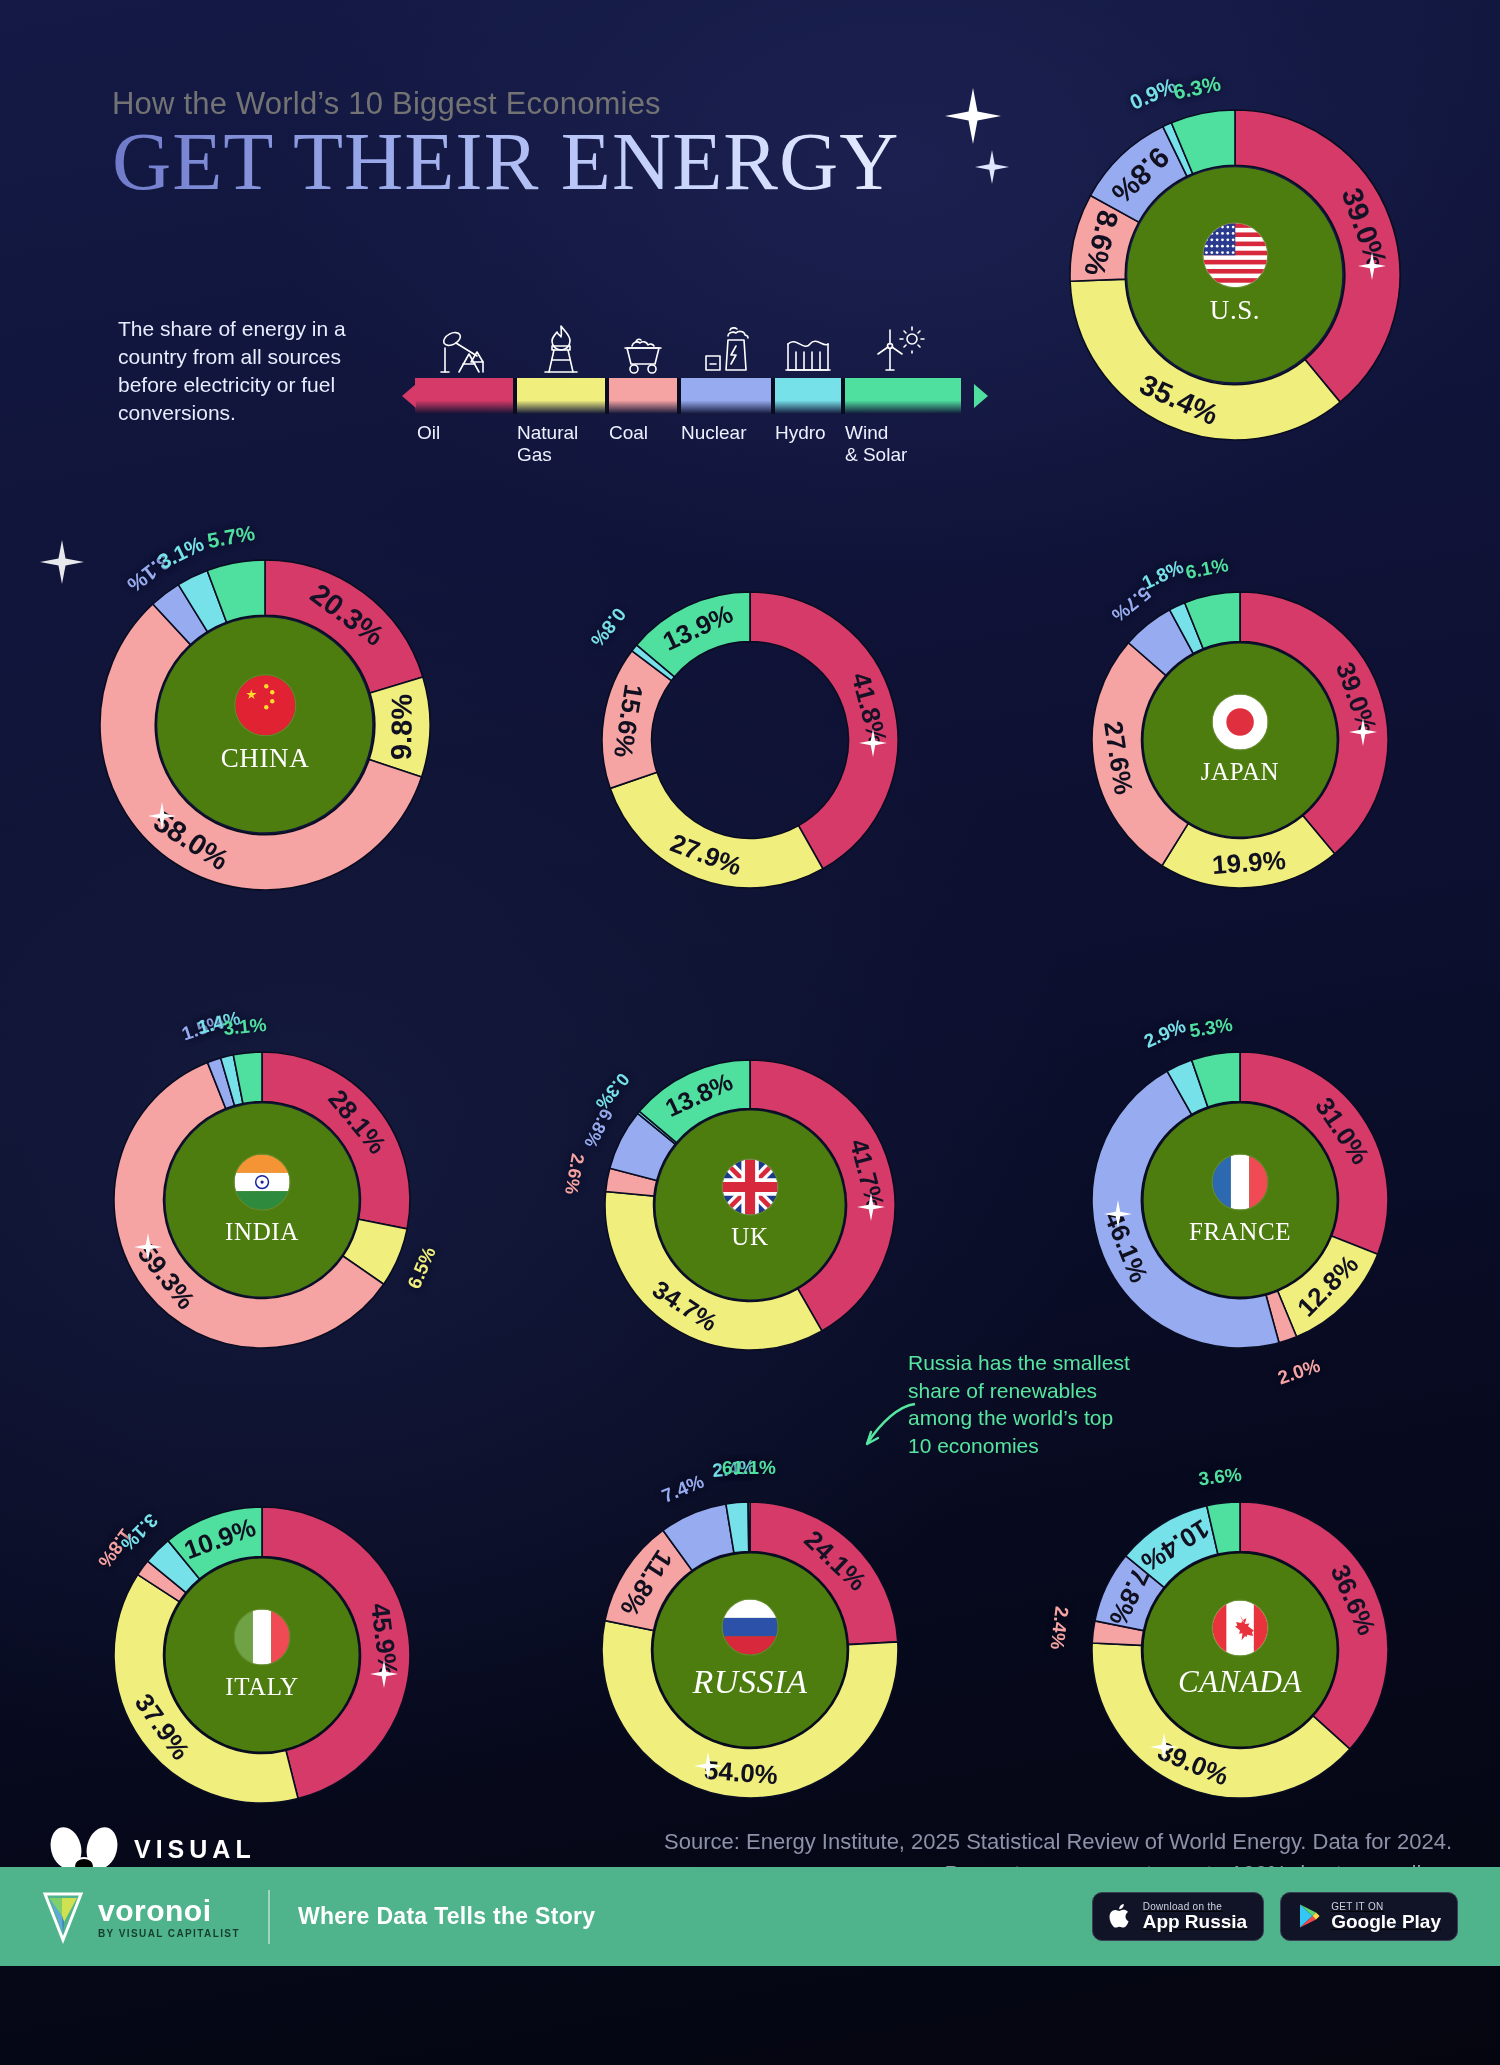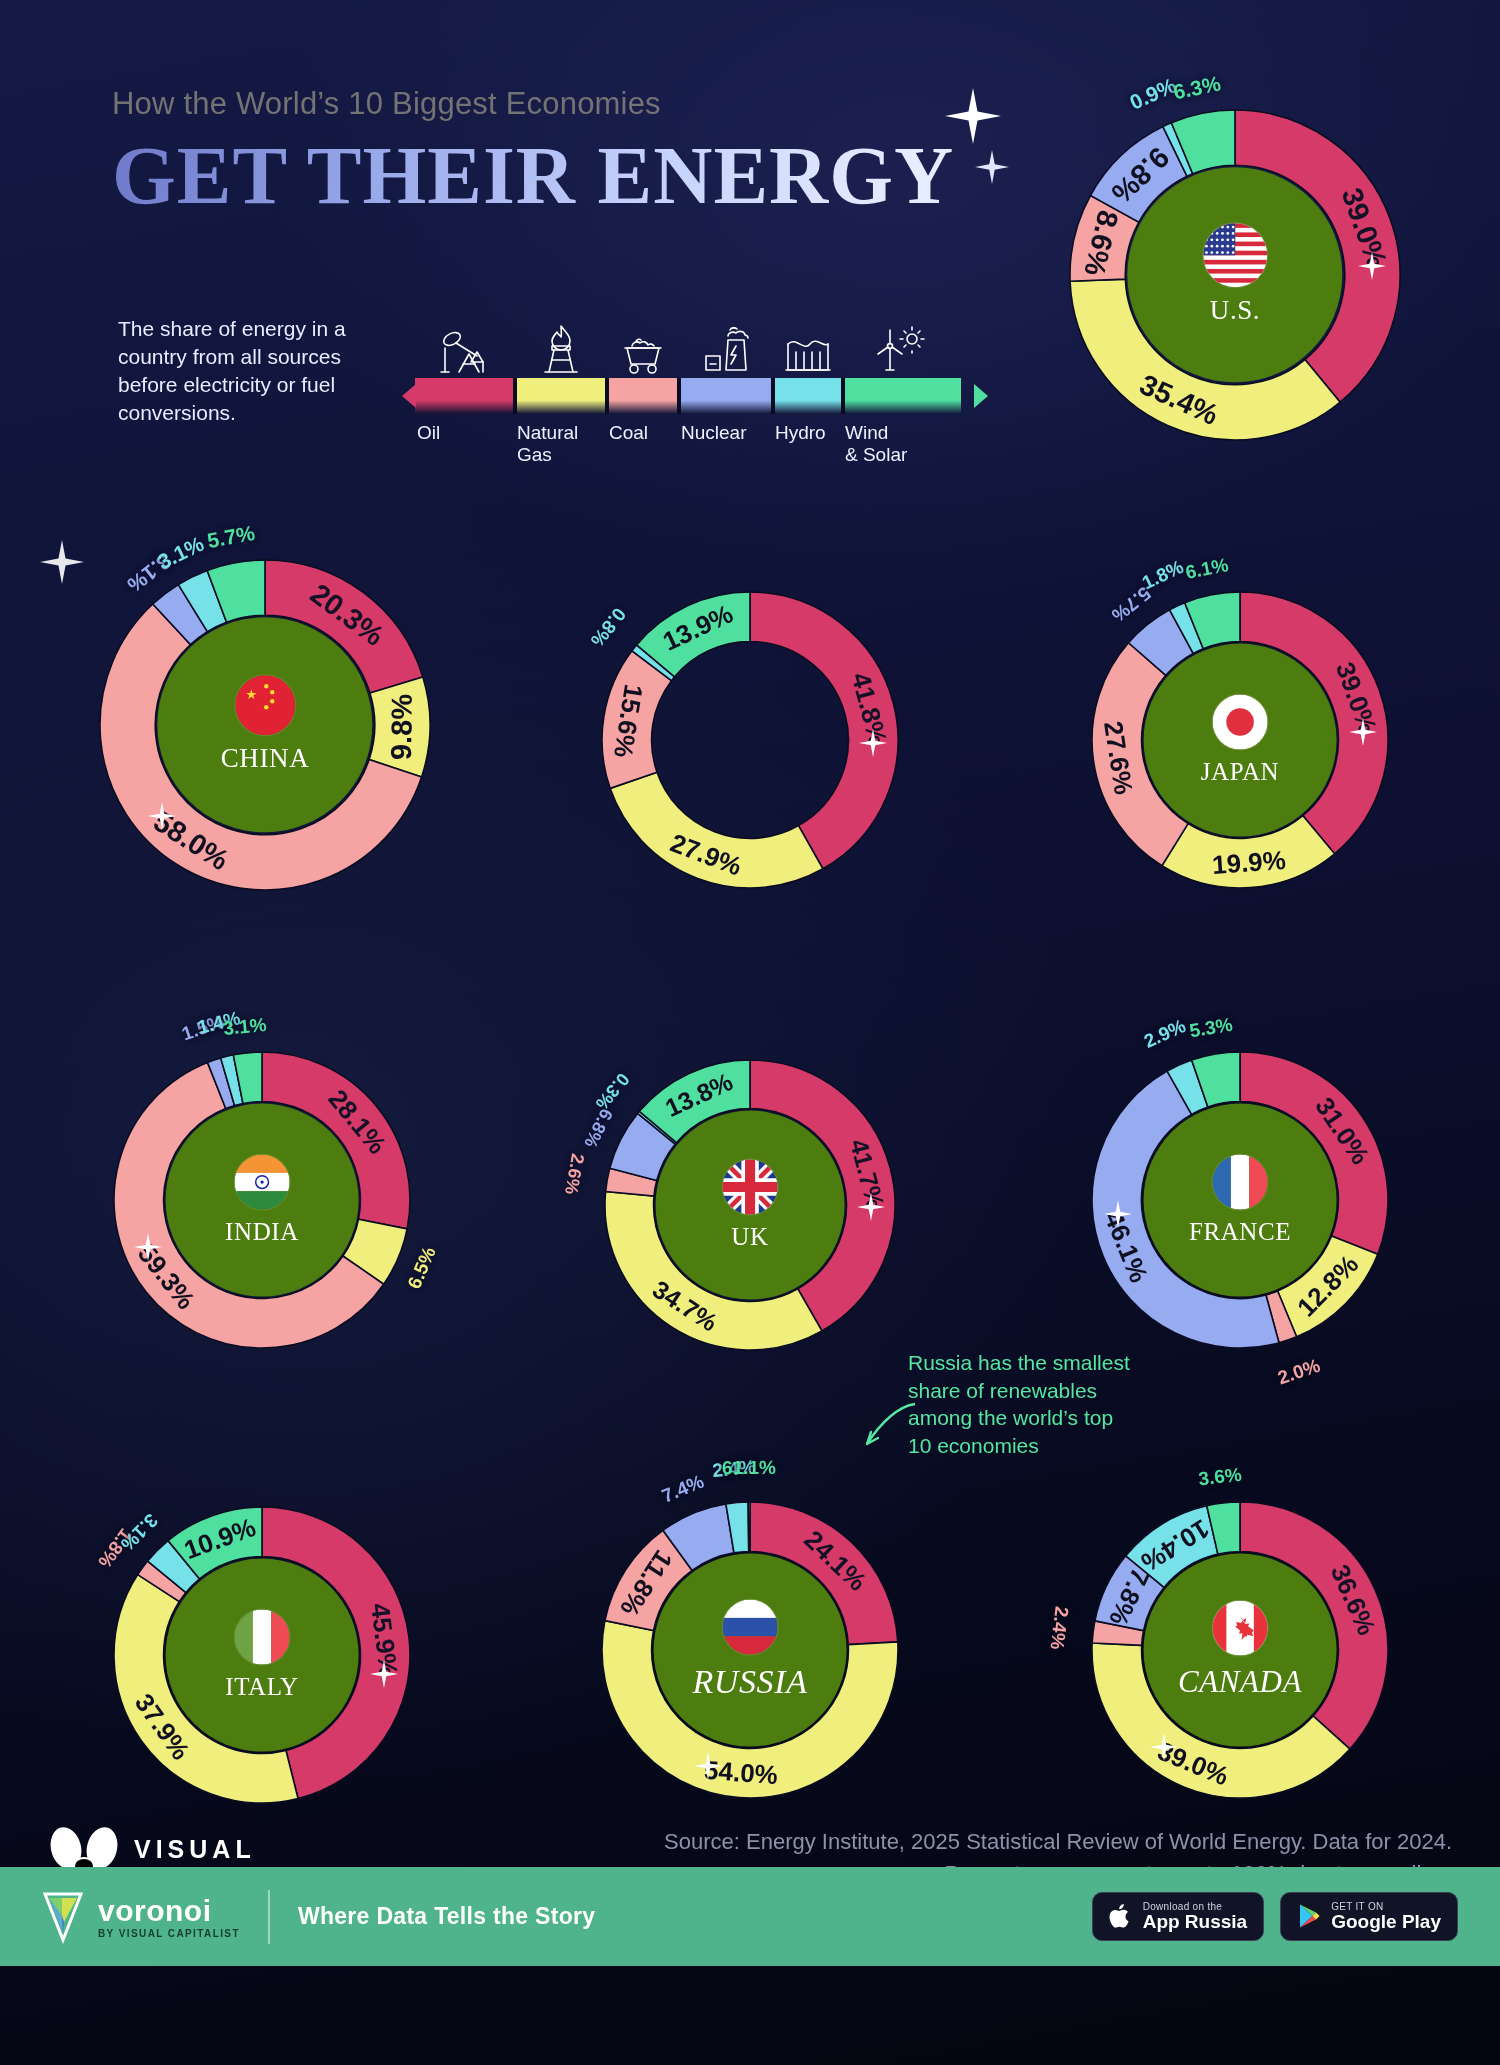--- a/index.html
+++ b/index.html
@@ -16,21 +16,21 @@
 
   
   #header { position:absolute; left:112px; top:86px; width:900px; }
   #kicker {
     font-size:31px; color:#737373; letter-spacing:.2px; line-height:1.15;
     font-weight:400;
   }
   #headline {
     font-family:"Liberation Serif", serif;
     font-size:82px; line-height:.98; letter-spacing:1px;
-    margin-top:14px; font-weight:700;
+    margin-top:0; font-weight:400;
     background:linear-gradient(100deg,#6e79c9 0%,#97a6e8 28%,#c3cffb 58%,#e7edff 88%);
     -webkit-background-clip:text; background-clip:text; color:transparent;
     white-space:nowrap;
   }
 
   
   .spark { position:absolute; pointer-events:none; }
   .spark svg { display:block; }
 
   
@@ -95,21 +95,21 @@
     background:#4fb48b; display:flex; align-items:center;
   }
   #voronoi { display:flex; align-items:center; margin-left:40px; gap:12px; }
   #vo-text { color:#fff; font-size:30px; font-weight:bold; letter-spacing:.5px; }
   #vo-sub { color:#153d30; font-size:10px; letter-spacing:1.4px; font-weight:bold; }
   #vdiv { width:2px; height:54px; background:rgba(255,255,255,.45); margin:0 28px; }
   #tagline { color:#fff; font-size:23px; font-weight:bold; letter-spacing:.3px; }
   #stores { margin-left:auto; margin-right:42px; display:flex; gap:16px; }
   .store {
     background:#111426; border-radius:10px; padding:8px 16px;
-    display:flex; align-items:center; gap:10px; border:1px solid #3a4056;
+    display:flex; align-items:center; gap:10px; border:1px solid #3a4056;text-decoration:underline;
   }
   .store-t1 { color:#cfd3e0; font-size:10px; line-height:1.1; letter-spacing:.3px; }
   .store-t2 { color:#fff; font-size:19px; line-height:1.1; font-weight:bold; }
 </style>
 </head>
 <body>
 
 <div id="header">
   <div id="kicker">How the World’s 10 Biggest Economies</div>
   <div id="headline">GET THEIR ENERGY</div>

